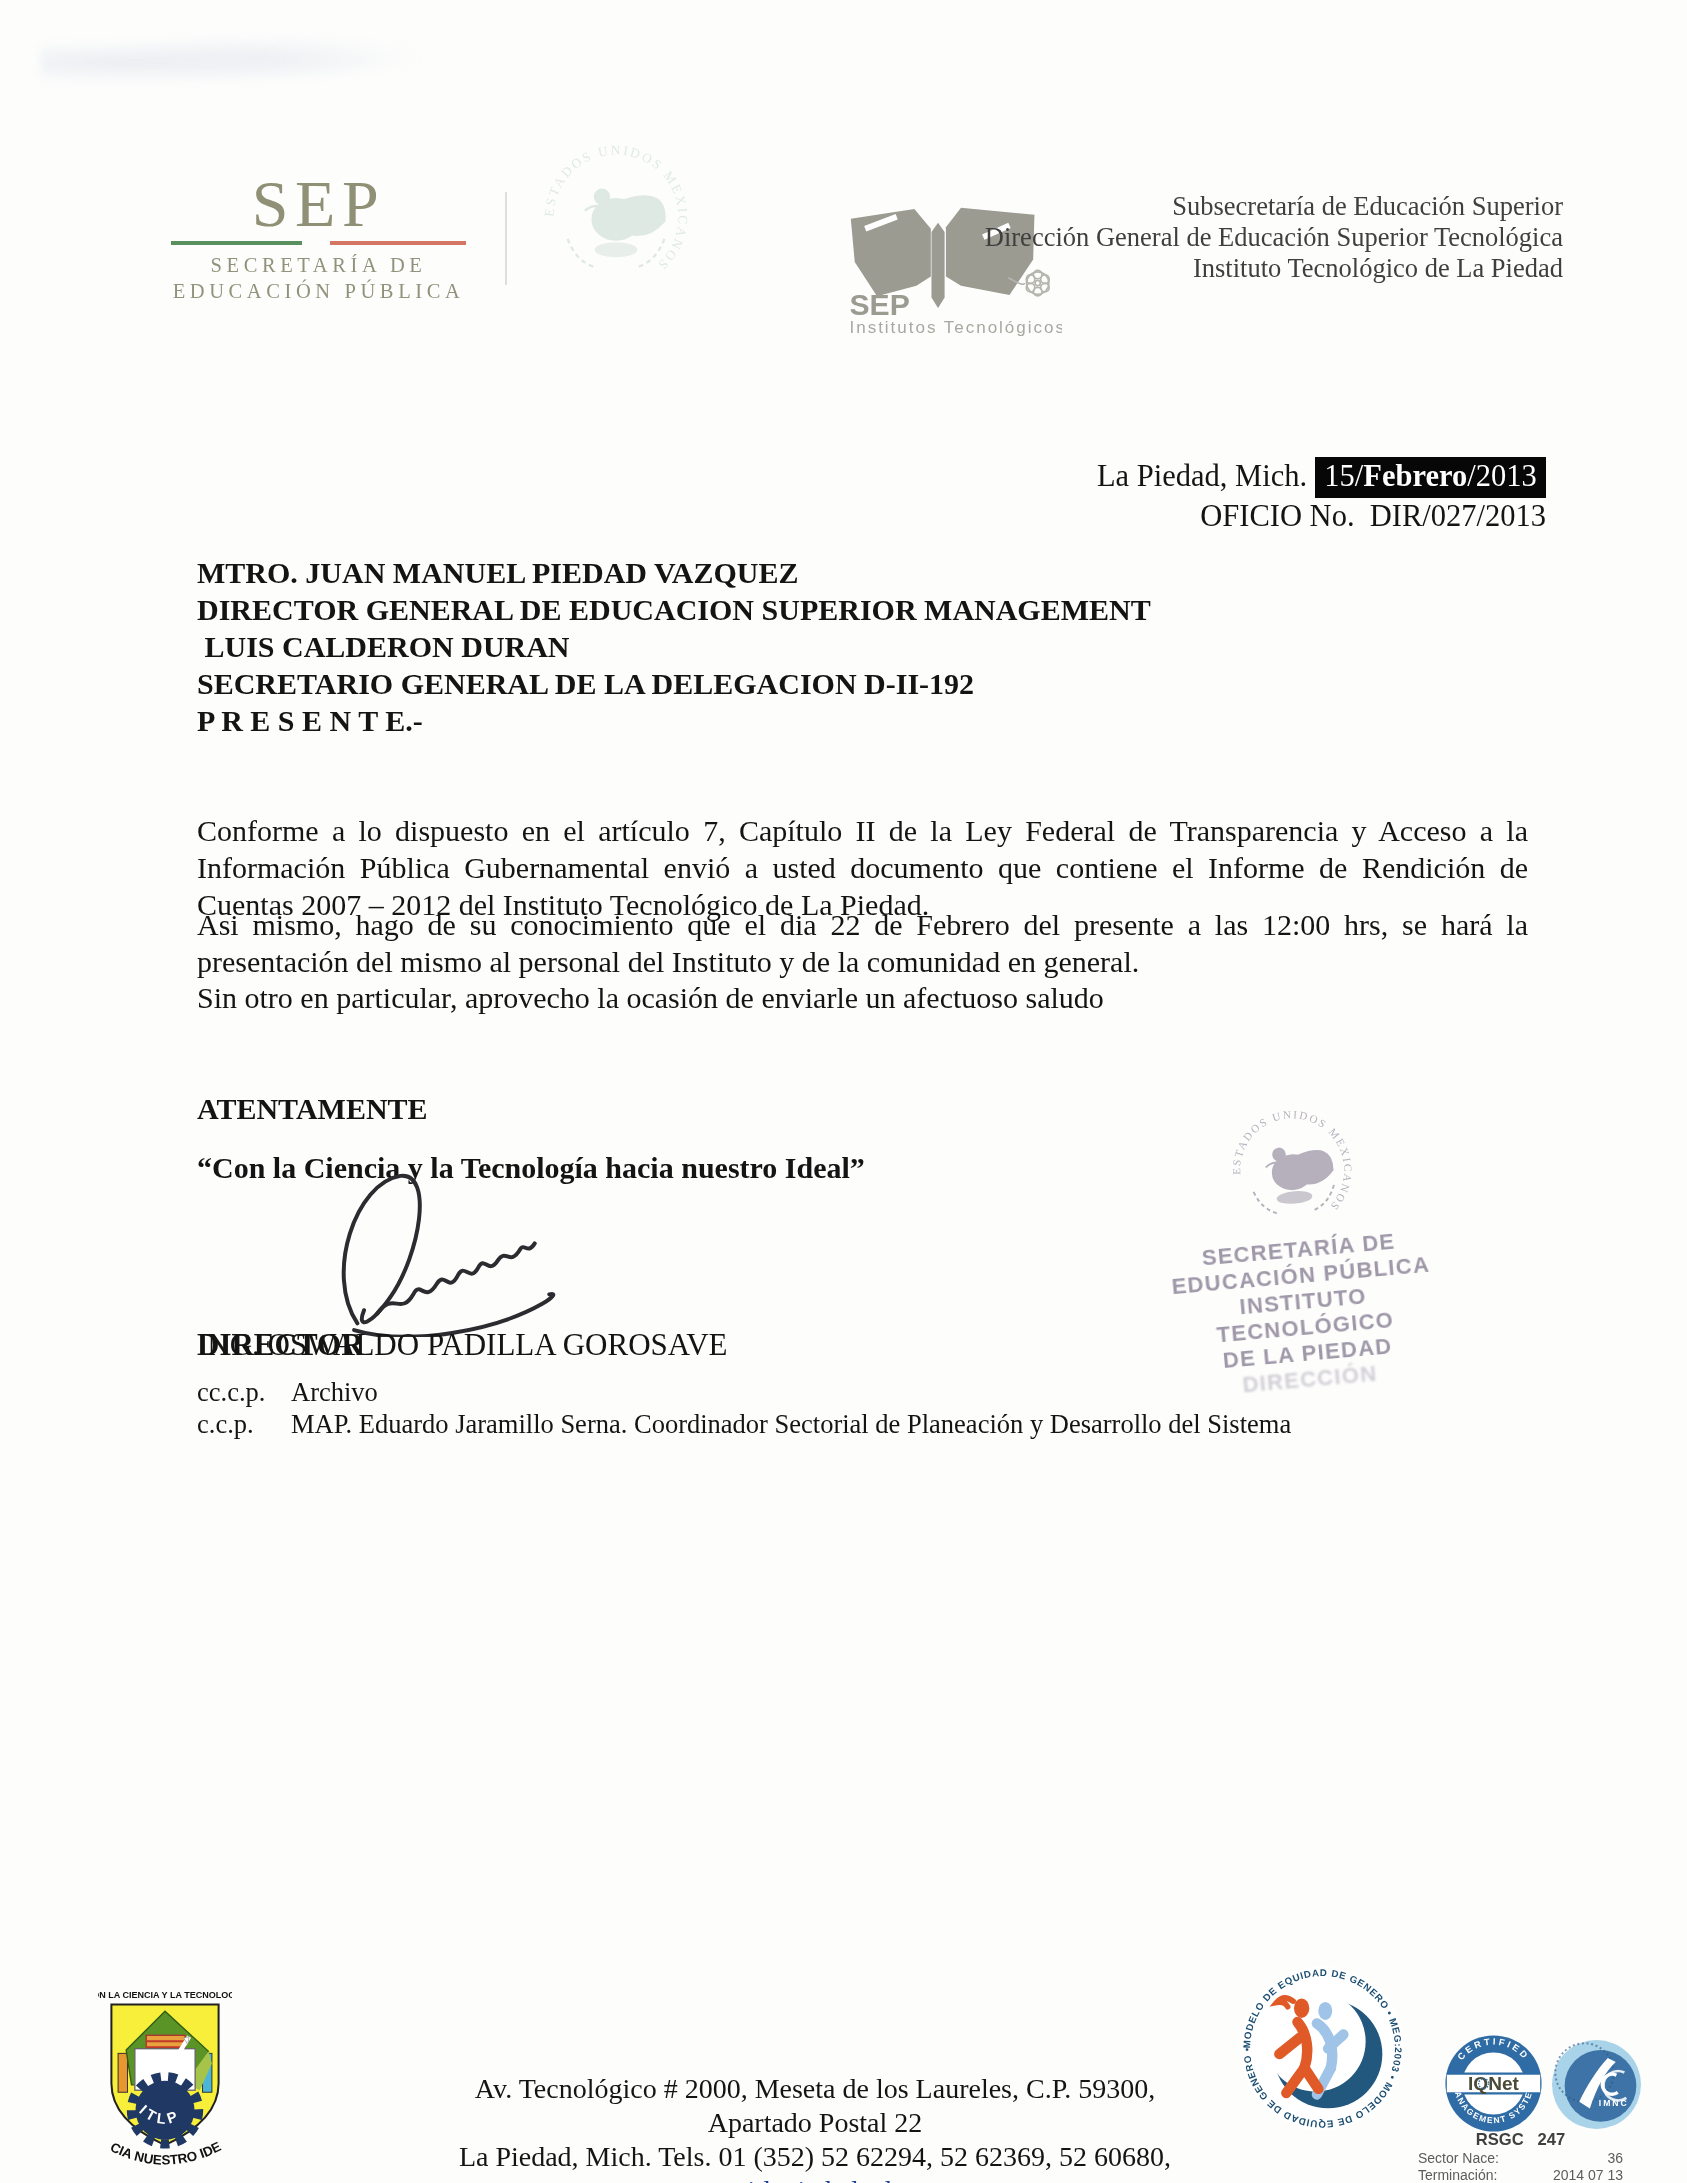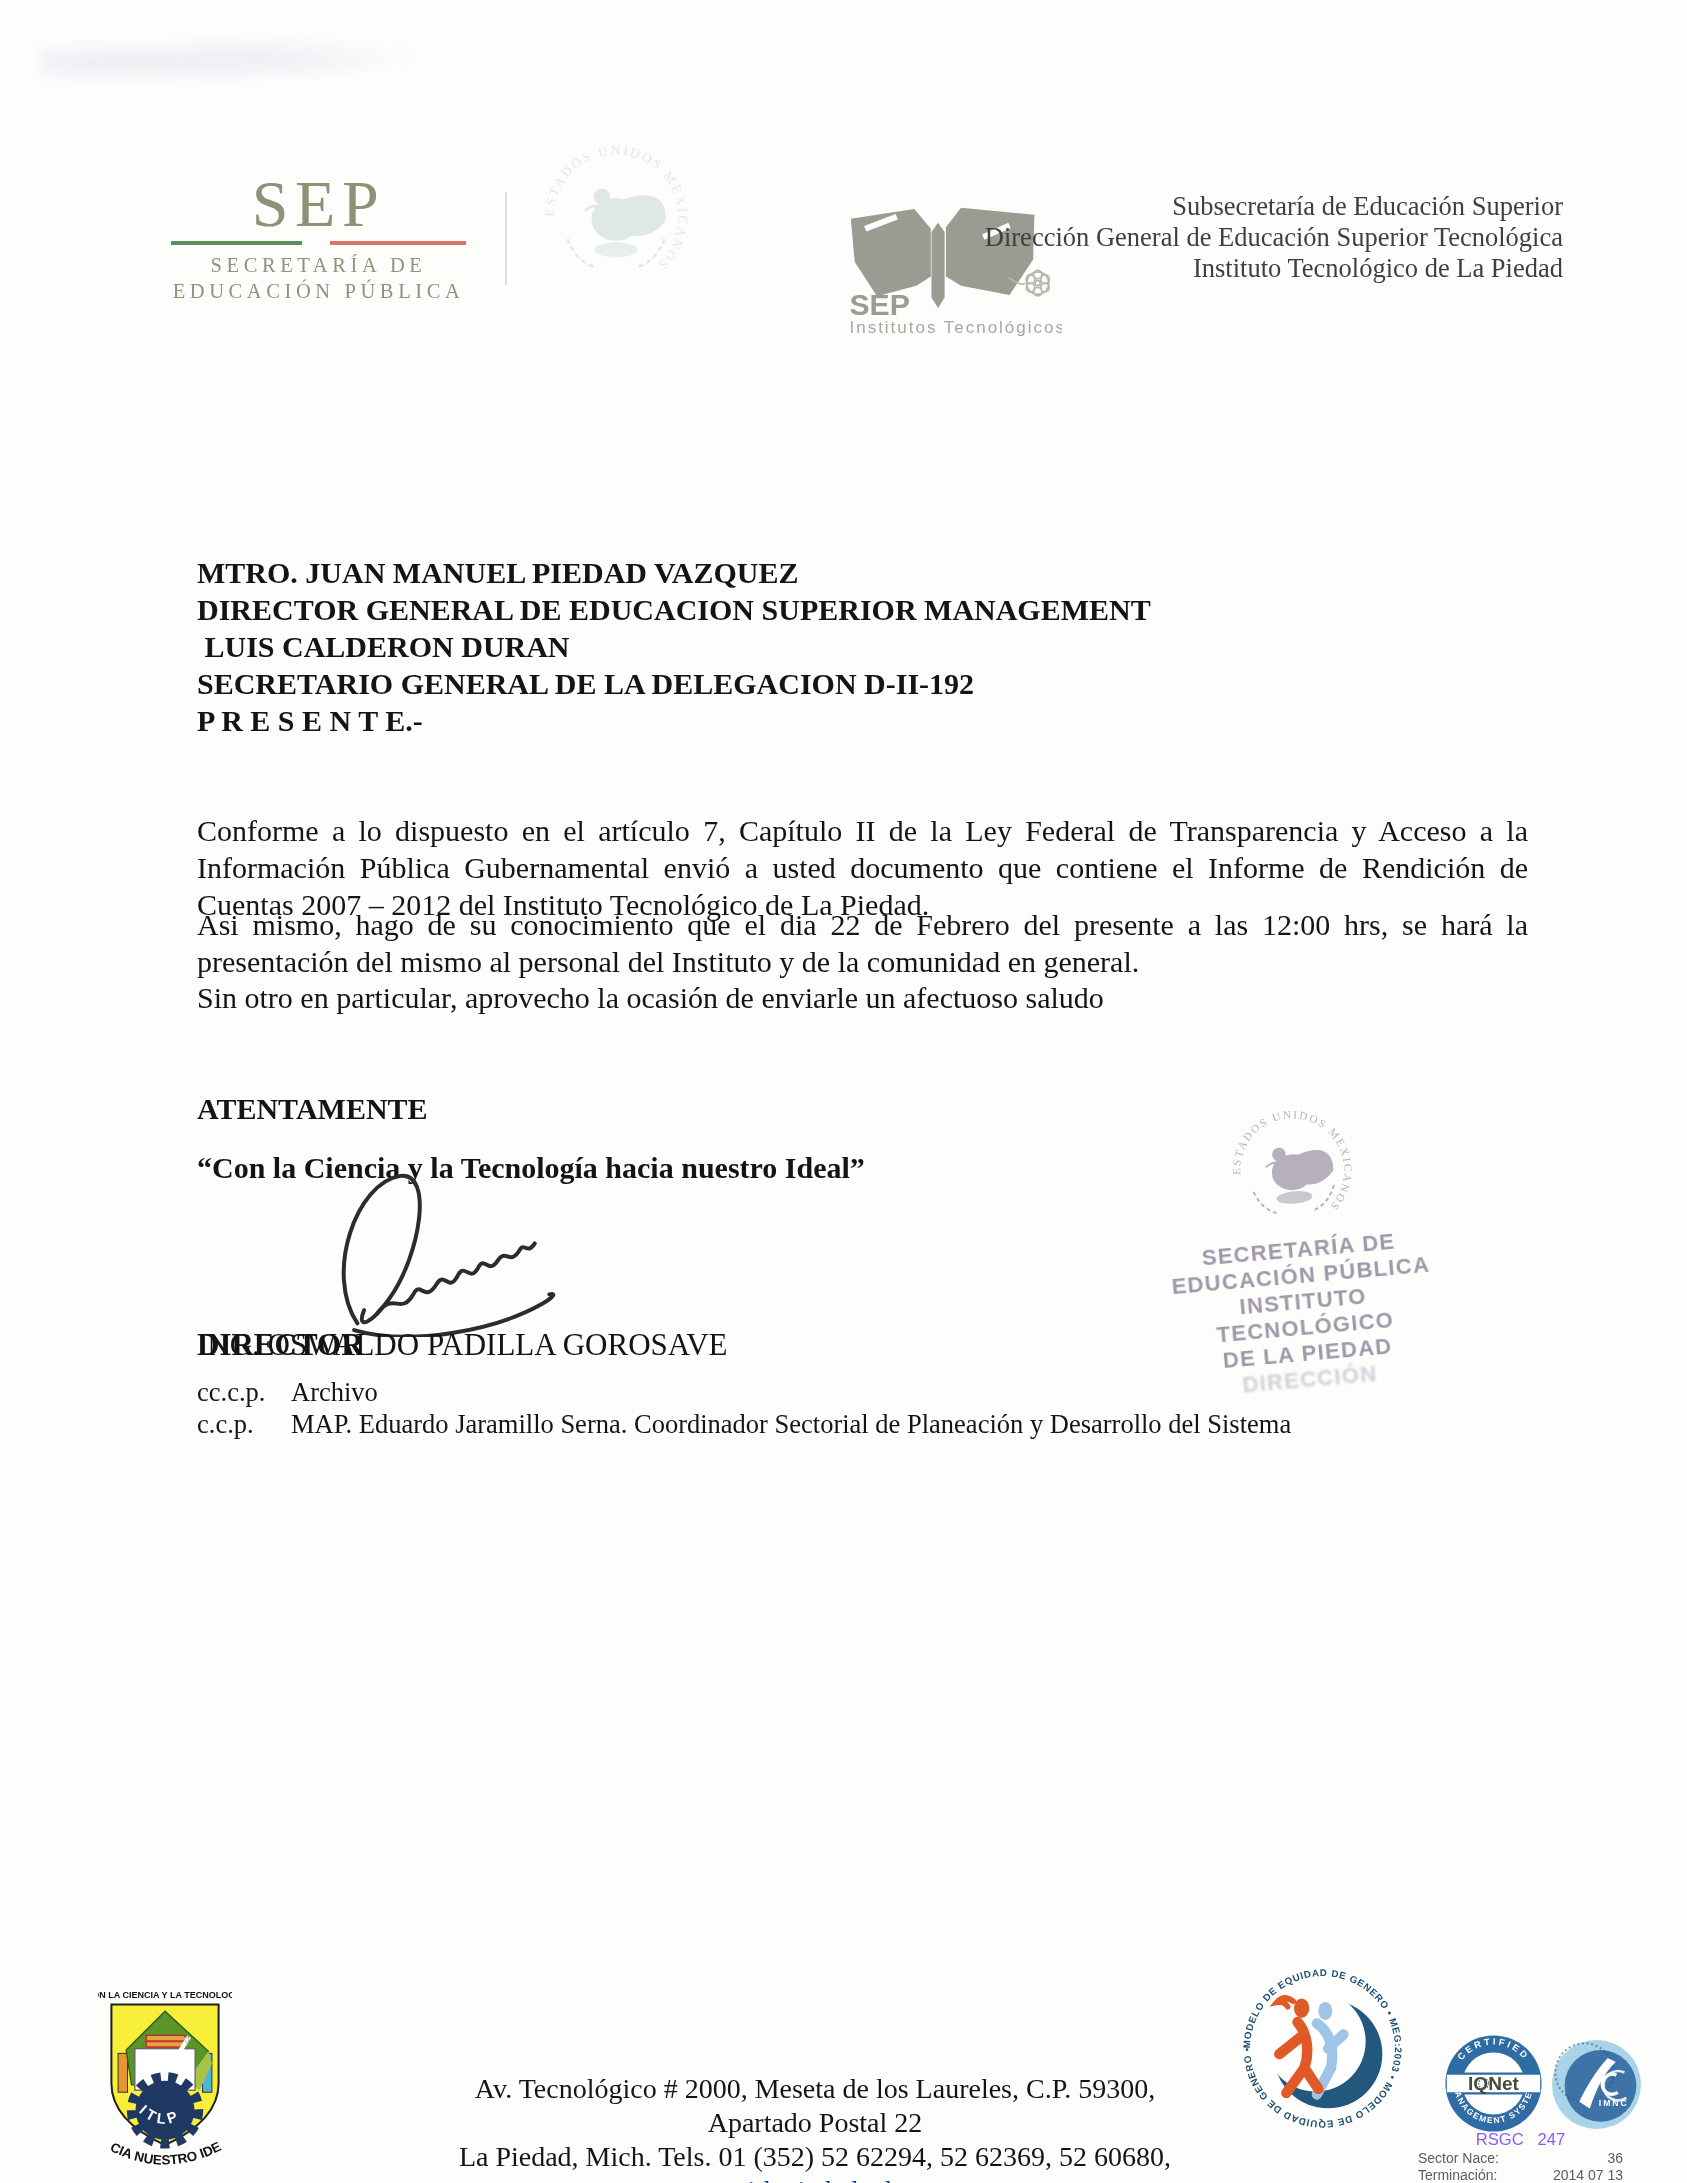--- a/index.html
+++ b/index.html
@@ -66,21 +66,21 @@
   .ccp-text{white-space:pre-wrap;}
 
   
   .shield{left:98px;top:1983px;width:134px;height:191px;}
   .footer-address{left:424px;top:2072px;width:782px;text-align:center;font-size:28px;line-height:34px;}
   .footer-address a{color:#1a3e9c;}
   .meg{left:1239px;top:1965px;width:167px;height:167px;}
   .iqnet{left:1444px;top:2034px;width:99px;height:99px;}
   .imnc{left:1550px;top:2038px;width:93px;height:93px;}
   .cert{left:1418px;top:2130px;width:205px;font-family:"Liberation Sans",sans-serif;color:#5c5c5c;}
-  .cert-title{text-align:center;font-size:16.6px;font-weight:400;color:#8b5cf6;white-space:pre;}
+  .cert-title{text-align:center;font-size:16.6px;font-weight:700;color:#404040;white-space:pre;}
   .cert-row{display:flex;justify-content:space-between;font-size:14px;line-height:17px;}
 </style>
 </head>
 <body>
 
 <div class="page">
 
   <div class="abs smudge"></div>
   <div class="abs fold-line"></div>
 
@@ -134,20 +134,26 @@
     <text x="16" y="176" font-size="46" font-weight="700" fill="#9b9b92" font-family="Liberation Sans,sans-serif">SEP</text>
     <text x="16" y="204" font-size="26" letter-spacing="3" fill="#a8a8a0" font-family="Liberation Sans,sans-serif">Institutos Tecnológicos</text>
   </svg>
 
   <div class="abs hdr-right">
     <div>Subsecretaría de Educación Superior</div>
     <div>Dirección General de Educación Superior Tecnológica</div>
     <div>Instituto Tecnológico de La Piedad</div>
   </div>
 
+  <div class="abs meta">
+    <div>
+      <span>La Piedad, Mich.</span><span class="date-hl"><span>15/</span><b>Febrero</b><span>/2013</span></span>
+    </div>
+    <div class="oficio">OFICIO No.  DIR/027/2013</div>
+  </div>
 
   <div class="abs recipient">
     <div class="pre">MTRO. JUAN MANUEL PIEDAD VAZQUEZ</div>
     <div class="pre">DIRECTOR GENERAL DE EDUCACION SUPERIOR MANAGEMENT</div>
     <div class="pre"> LUIS CALDERON DURAN</div>
     <div class="pre">SECRETARIO GENERAL DE LA DELEGACION D-II-192</div>
     <div class="pre">P R E S E N T E.-</div>
   </div>
 
   <p class="abs para p1">Conforme a lo dispuesto en el artículo 7, Capítulo II de la Ley Federal de Transparencia y Acceso a la Información Pública Gubernamental envió a usted documento que contiene el Informe de Rendición de Cuentas 2007 – 2012 del Instituto Tecnológico de La Piedad.</p>

